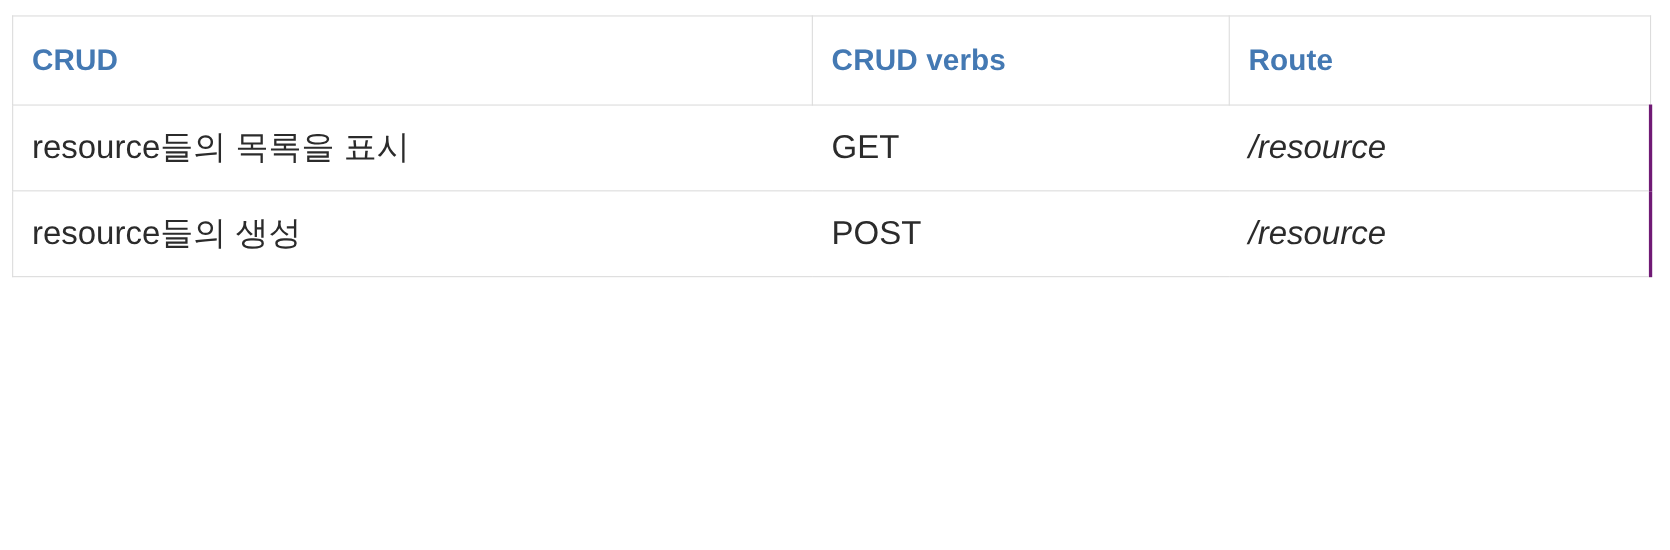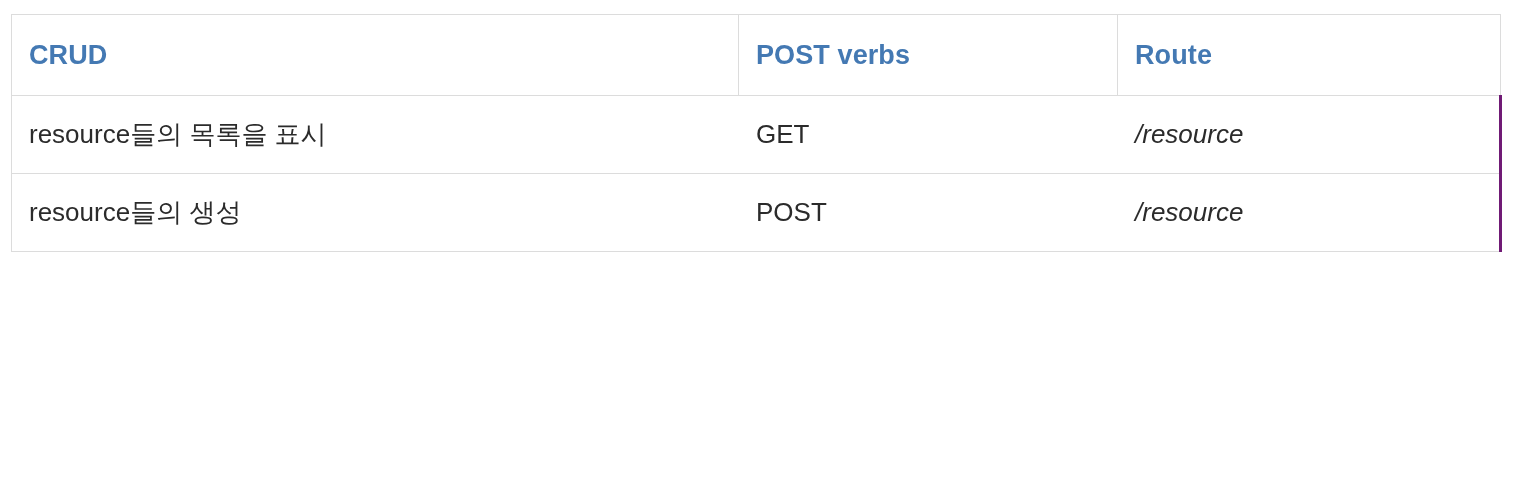--- a/index.html
+++ b/index.html
@@ -61,21 +61,21 @@
 
   
   tbody tr.data-row td {
     height: 78px;
     box-sizing: border-box;
     padding: 0 17px;
     text-align: left;
     vertical-align: middle;
     background: #ffffff;
     color: #2b2b2b;
-    font-size: 26px;
+    font-size: 30px;
     line-height: 1.25;
     font-weight: normal;
     border-top: 1px solid #dcdcdc;
     border-bottom: 1px solid #dcdcdc;
     border-left: 1px solid transparent;
     border-right: 1px solid transparent;
     white-space: nowrap;
   }
 
   tbody tr.data-row td.cell-crud {
@@ -97,21 +97,21 @@
   <div class="table-wrap">
     <table class="crud-table">
       <colgroup>
         <col class="col-crud">
         <col class="col-verb">
         <col class="col-route">
       </colgroup>
       <thead>
         <tr class="header-row">
           <th class="head-crud">CRUD</th>
-          <th class="head-verb">POST verbs</th>
+          <th class="head-verb">CRUD verbs</th>
           <th class="head-route">Route</th>
         </tr>
       </thead>
       <tbody>
         <tr class="data-row">
           <td class="cell-crud">resource들의 목록을 표시</td>
           <td class="cell-verb">GET</td>
           <td class="cell-route">/resource</td>
         </tr>
         <tr class="data-row">

